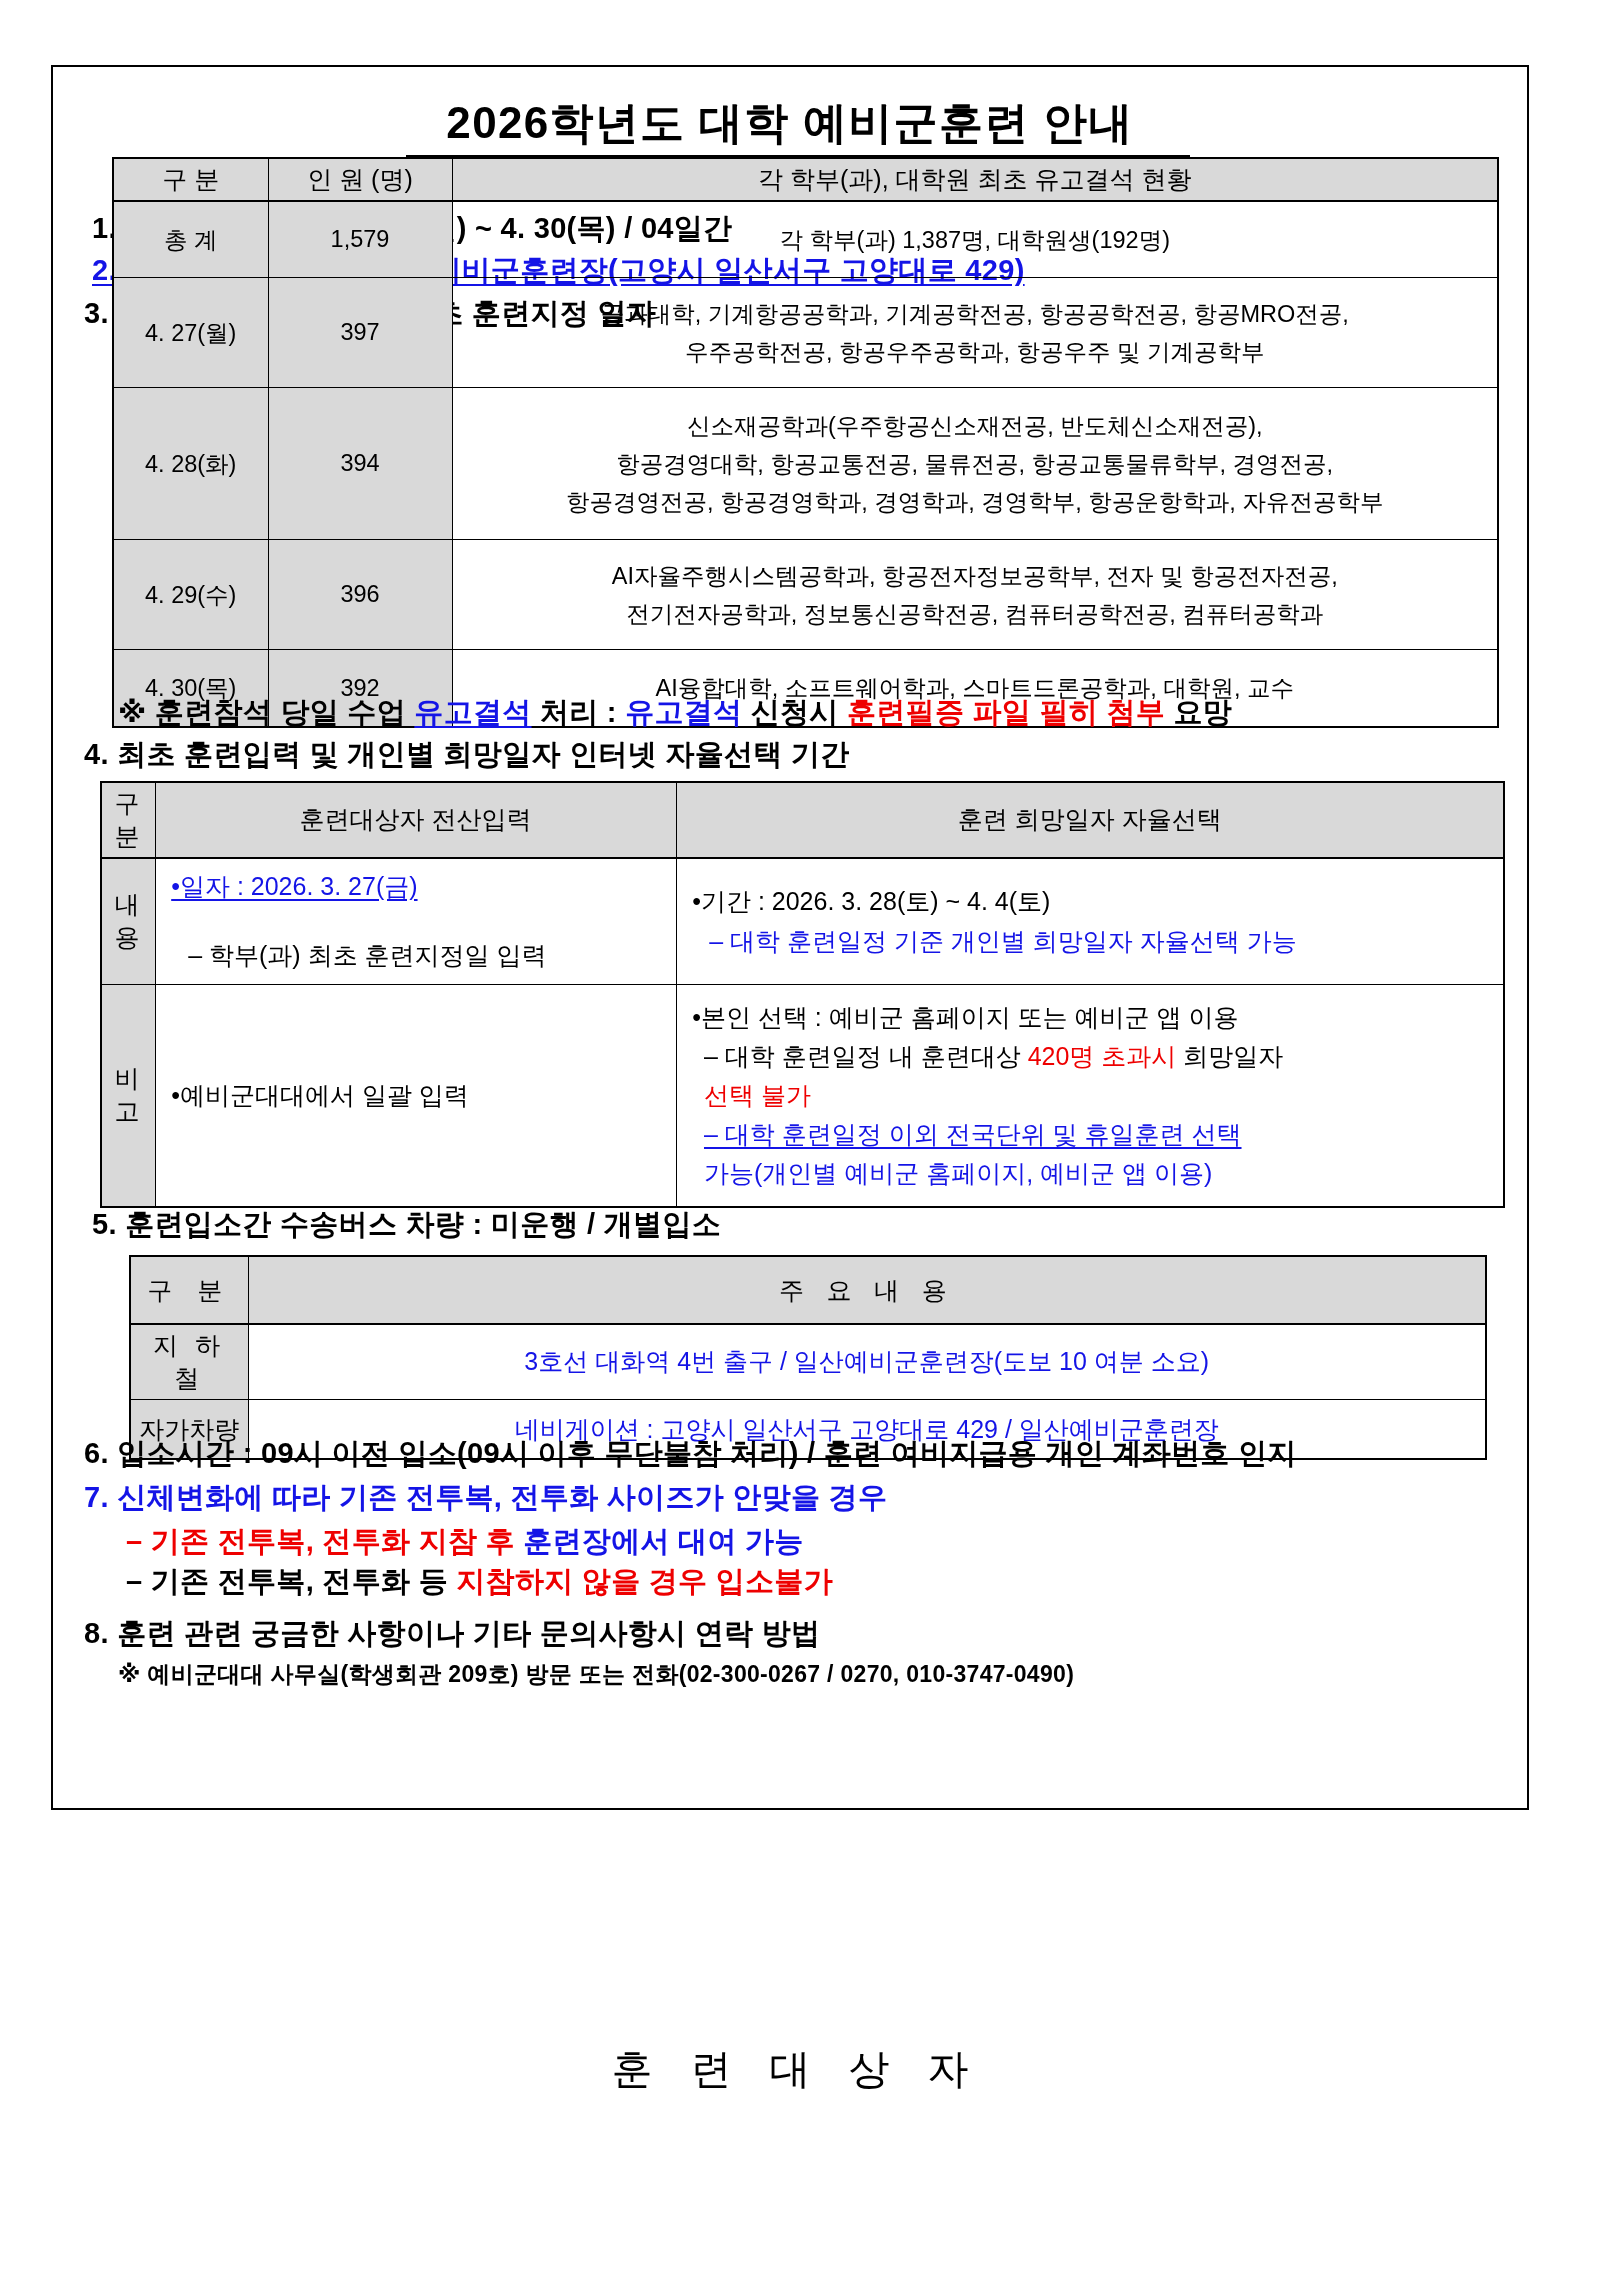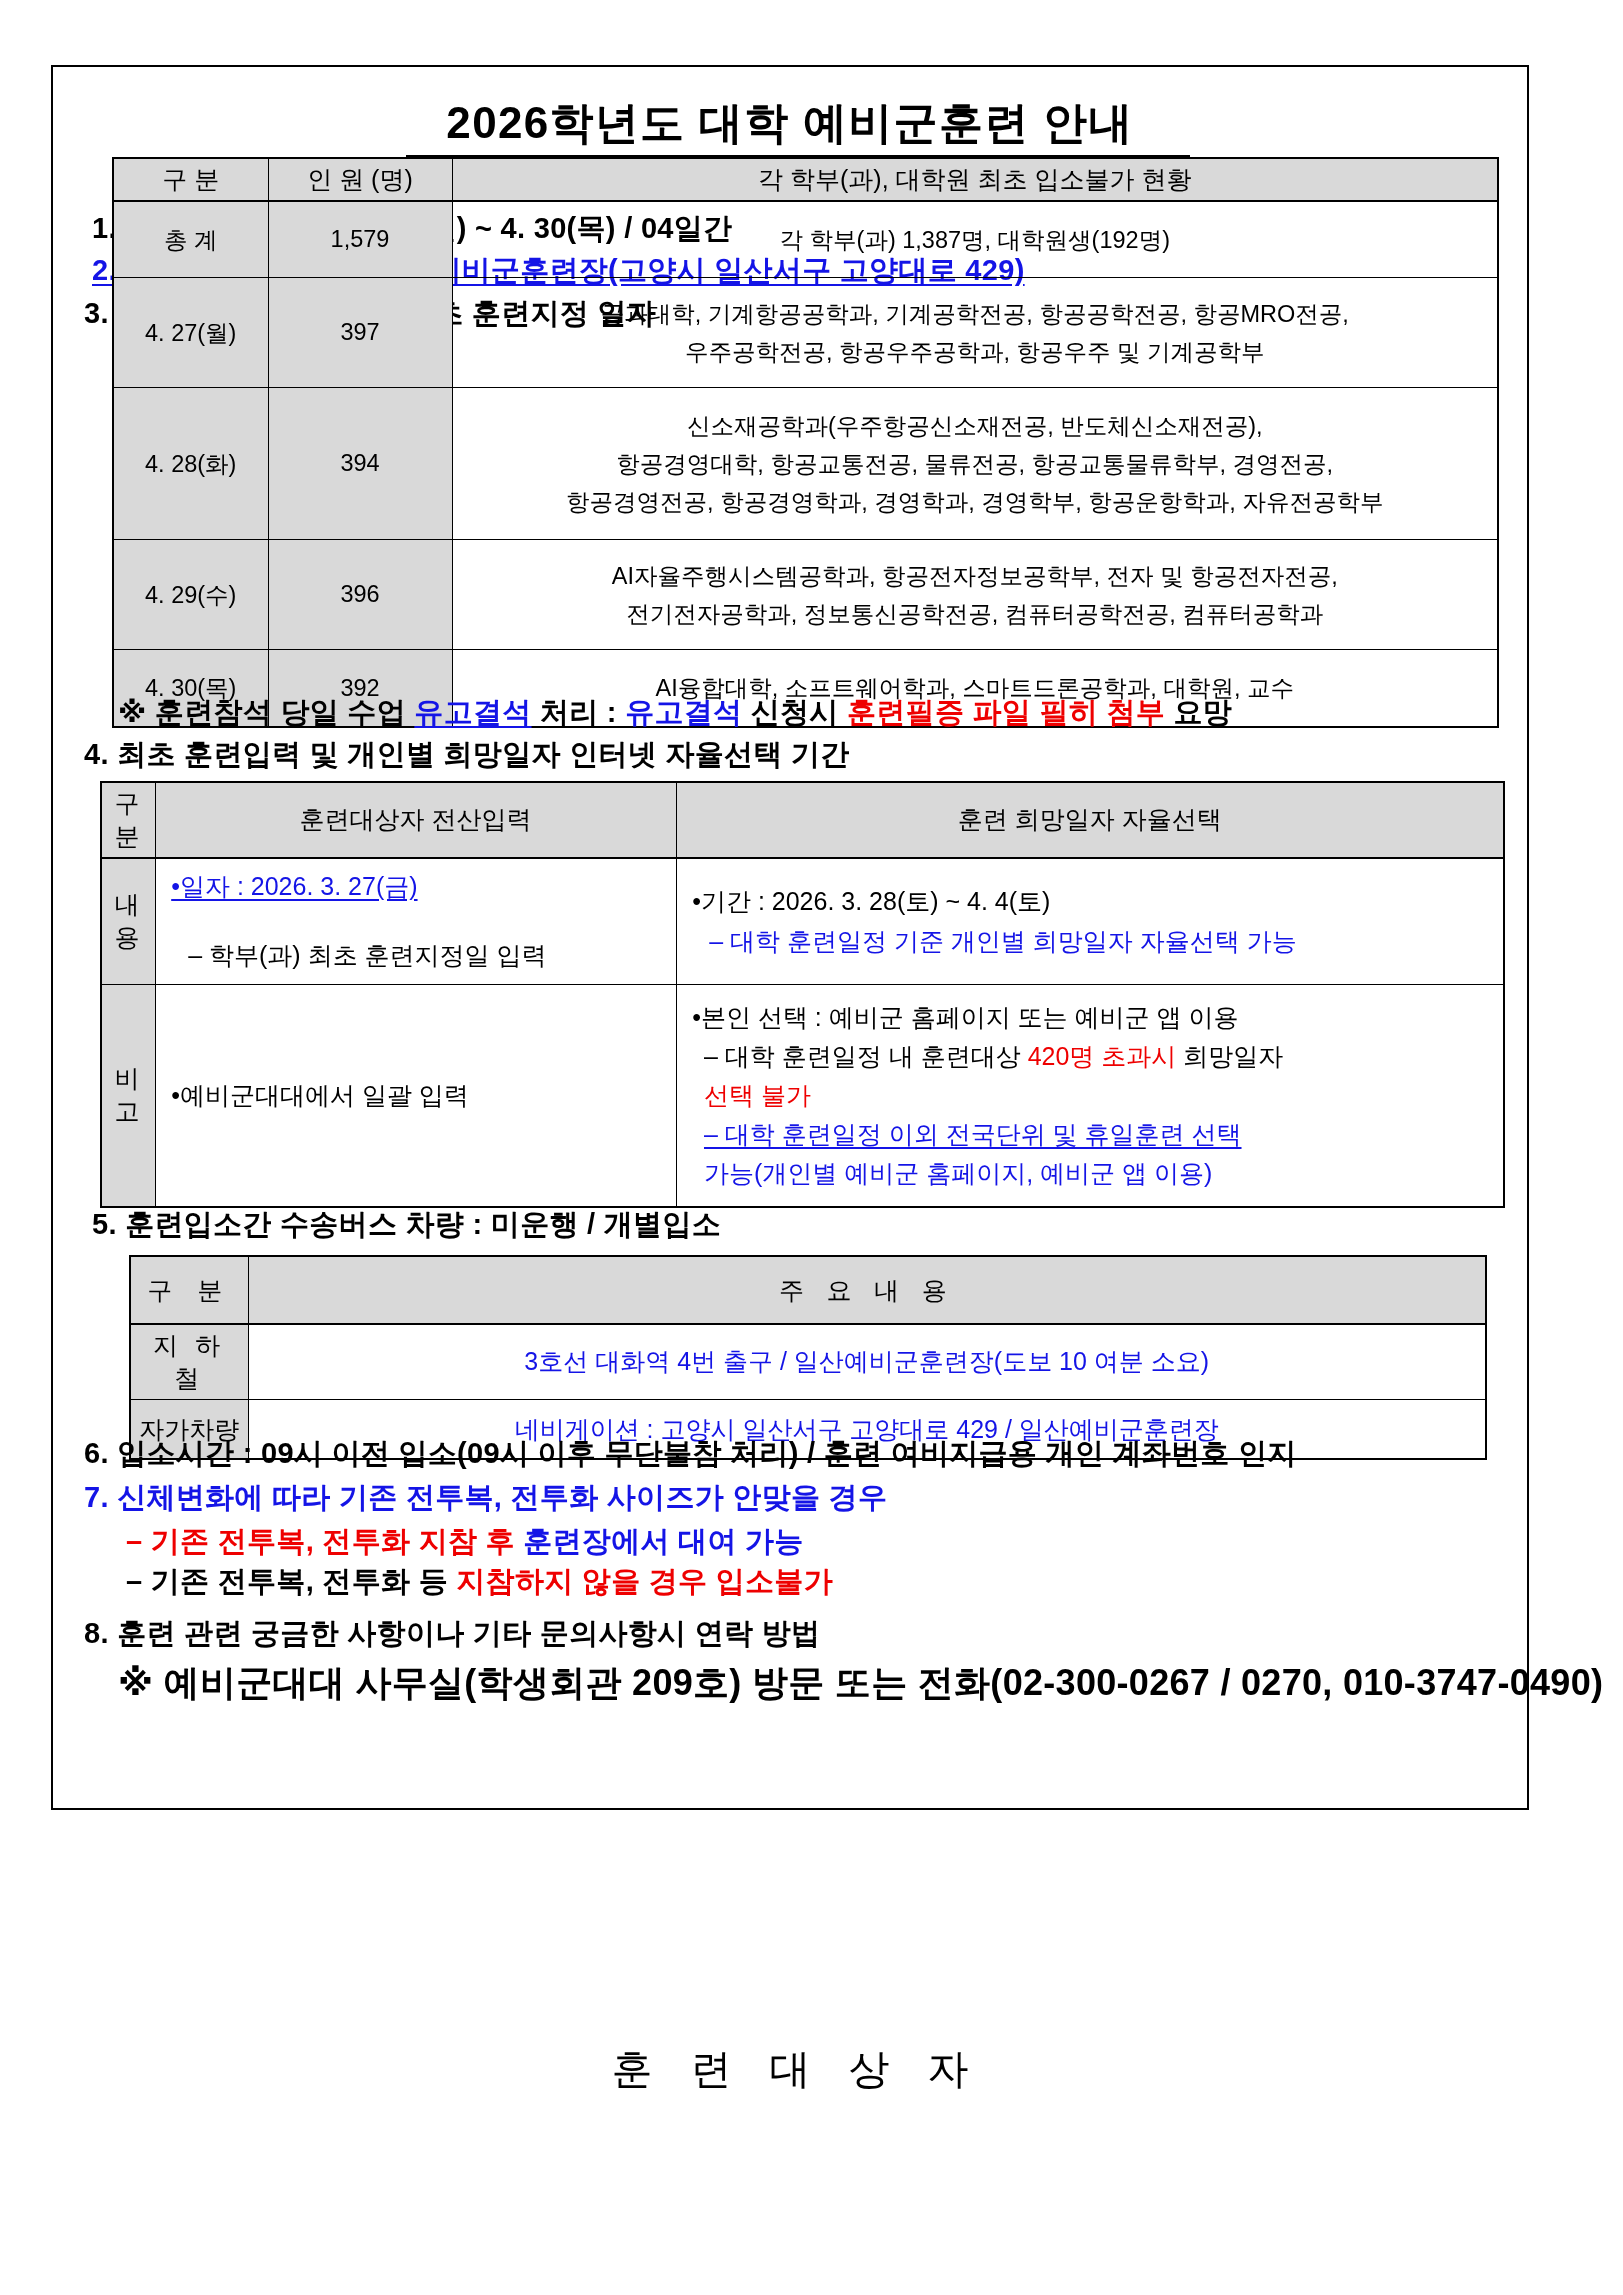--- a/index.html
+++ b/index.html
@@ -139,21 +139,21 @@
 
   <div class="line blue u" style="left:39px; top:184px;">2. 훈련장소 : 고양시 일산 예비군훈련장(고양시 일산서구 고양대로 429)</div>
 
   <div class="line" style="left:31px; top:227px;">3. 각 학부(과) 및 대학원 최초 훈련지정 일자</div>
 
   <table id="table-depts">
     <tbody>
           <tr class="hdr-row outer-top">
       <td class="c1 lcol">구  분</td>
       <td class="c2">인 원 (명)</td>
-      <td class="rcol">각 학부(과), 대학원 최초 입소불가 현황</td>
+      <td class="rcol">각 학부(과), 대학원 최초 유고결석 현황</td>
     </tr>
 
     <tr style="height:77px;">
       <td class="c1 shade lcol">총  계</td>
       <td class="c2 shade">1,579</td>
       <td class="rcol">각 학부(과) 1,387명, 대학원생(192명)</td>
     </tr>
 
     <tr style="height:110px;">
       <td class="c1 shade lcol">4. 27(월)</td>
@@ -272,19 +272,19 @@
     <span>기존 전투복, 전투화 등</span>
     <span class="red">지참하지 않을 경우 입소불가</span>
   </div>
   <div class="line" style="left:73px; top:1455px;">
     <span class="red">–</span>
     <span class="red">기존 전투복, 전투화 지참 후</span>
     <span class="blue">훈련장에서 대여 가능</span>
   </div>
 
   <div class="line" style="left:31px; top:1547px;">8. 훈련 관련 궁금한 사항이나 기타 문의사항시 연락 방법</div>
-  <div class="line" style="left:65px; top:1592px; font-size:36px;">※ 예비군대대 사무실(학생회관 209호) 방문 또는 전화(02-300-0267 / 0270, 010-3747-0490)</div>
+  <div class="line" style="left:65px; top:1592px; font-size:23px;">※ 예비군대대 사무실(학생회관 209호) 방문 또는 전화(02-300-0267 / 0270, 010-3747-0490)</div>
 
   <div class="signature">훈련대상자</div>
 
 </div>
 </div>
 
 
 </body></html>

